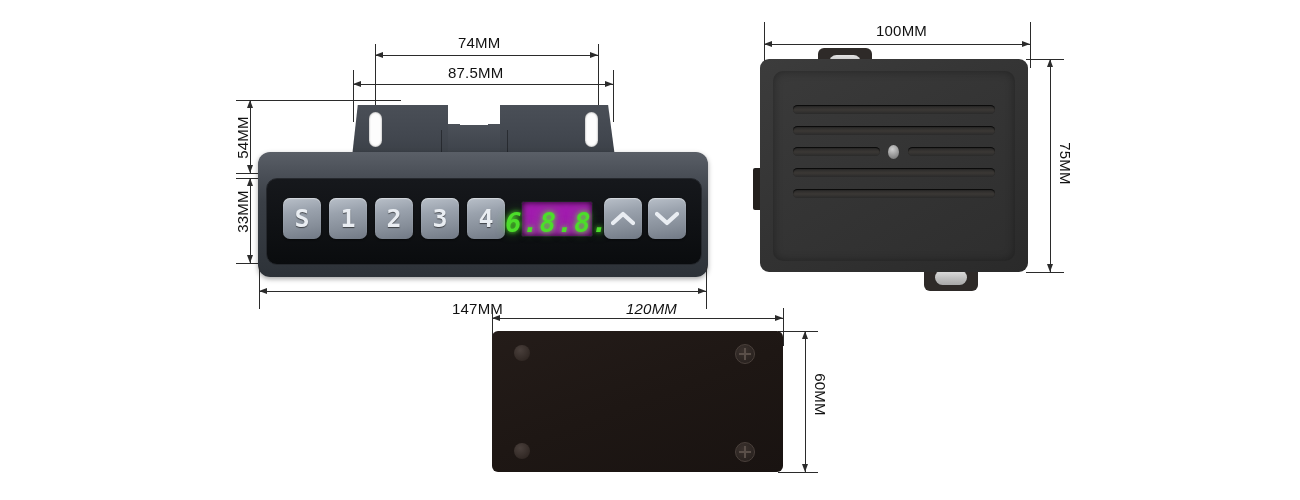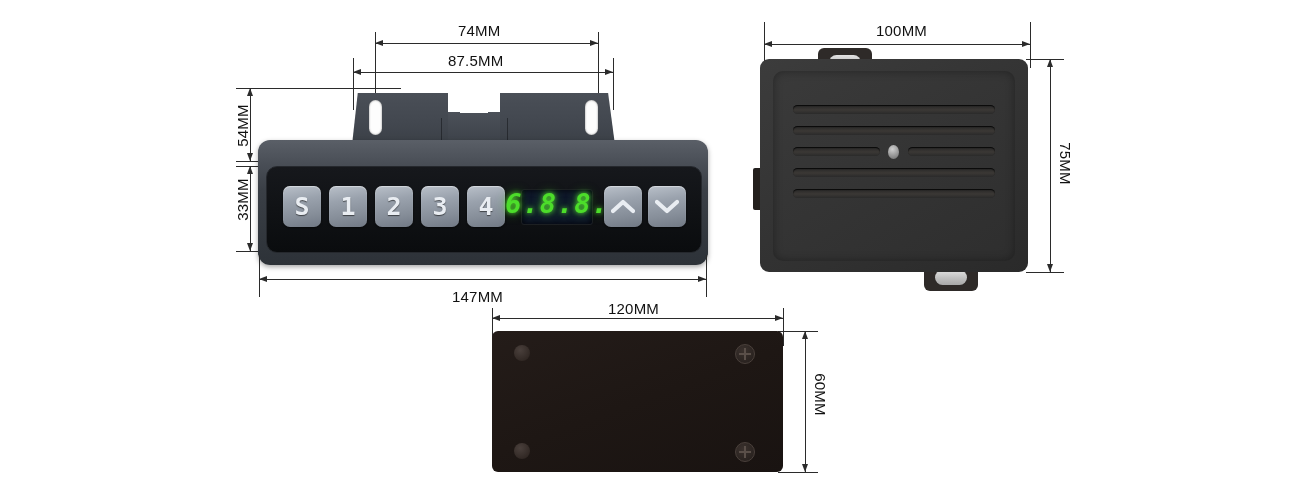--- a/index.html
+++ b/index.html
@@ -46,21 +46,21 @@
   .arrowhead {
     position: absolute;
     width: 0; height: 0;
   }
   .arrow-left  { border-top: 3.5px solid transparent; border-bottom: 3.5px solid transparent; border-right: 8px solid #2b2b2b; }
   .arrow-right { border-top: 3.5px solid transparent; border-bottom: 3.5px solid transparent; border-left: 8px solid #2b2b2b; }
   .arrow-up    { border-left: 3.5px solid transparent; border-right: 3.5px solid transparent; border-bottom: 8px solid #2b2b2b; }
   .arrow-down  { border-left: 3.5px solid transparent; border-right: 3.5px solid transparent; border-top: 8px solid #2b2b2b; }
 
   
-  #front-view { position: absolute; left: 0; top: 0; width: 740px; height: 320px; text-decoration: underline; }
+  #front-view { position: absolute; left: 0; top: 12px; width: 740px; height: 320px; text-decoration: underline; }
 
   .bracket {
     position: absolute;
     background: linear-gradient(180deg, #4c5159 0%, #444951 45%, #3c4148 100%);
   }
   .bracket-wing {
     position: absolute;
     background: linear-gradient(180deg, #4a4f57 0%, #42474f 60%, #3a3f46 100%);
   }
   .bracket-slot {
@@ -107,25 +107,25 @@
     font-weight: 700;
     color: #e9edf2;
     text-shadow: 0 1px 1px rgba(0,0,0,.55);
     line-height: 1;
     user-select: none;
   }
   .key svg { display: block; }
 
   .led-display {
     position: absolute;
-    background: #0f172a;
+    background: #a21caf;
     border-radius: 3px;
     border: 1px solid #1d2023;
     display: flex;
-    align-items: flex-start;
+    align-items: flex-end;
     justify-content: center;
     box-shadow: inset 0 0 6px rgba(0,0,0,.9);
   }
   .led-text {
     font-family: "DejaVu Sans Mono", monospace;
     font-size: 27px;
     font-weight: 700;
     font-style: italic;
     color: #4cdd2a;
     letter-spacing: 1px;
@@ -324,21 +324,21 @@
   <div class="vent" style="left:53px; top:189px; width:202px;"></div>
 </div>
 
 <div id="bottom-view">
 
   <div class="ext-line ext-v" style="left:22px;  top:8px; height:38px;"></div>
   <div class="ext-line ext-v" style="left:313px; top:8px; height:38px;"></div>
   <div class="dim-arrow-line" style="left:22px; top:18px; width:291px;"></div>
   <div class="arrowhead arrow-left" style="left:22px;  top:14.5px;"></div>
   <div class="arrowhead arrow-right" style="left:305px; top:14.5px;"></div>
-  <div class="dim-label" style="left:138px; top:0px;">120MM</div>
+  <div class="dim-label" style="left:156px; top:0px;font-style:italic;">120MM</div>
 
   <div class="ext-line ext-h" style="left:308px; top:31px;  width:40px;"></div>
   <div class="ext-line ext-h" style="left:308px; top:172px; width:40px;"></div>
   <div class="dim-arrow-line vertical" style="left:335px; top:31px; height:141px;"></div>
   <div class="arrowhead arrow-up" style="left:331.5px; top:31px;"></div>
   <div class="arrowhead arrow-down" style="left:331.5px; top:164px;"></div>
   <div class="dim-label vert-cw" style="left:315px; top:86px; width:70px; text-align:center;">60MM</div>
 
   <div class="bottom-body" style="left:22px; top:31px; width:291px; height:141px;"></div>
 

